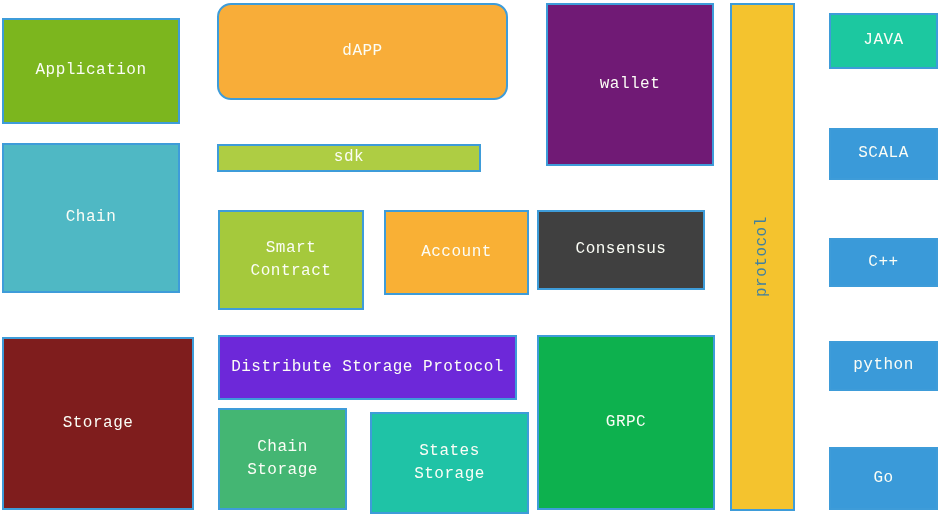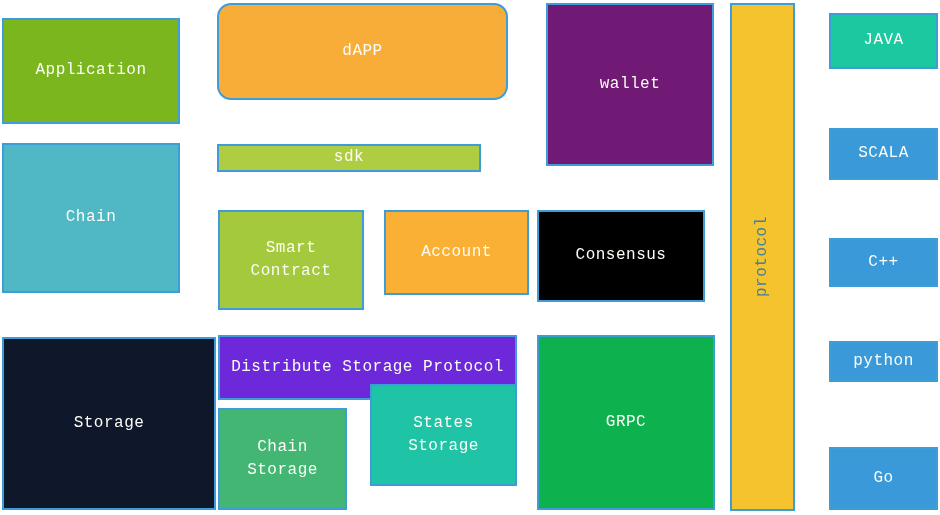--- a/index.html
+++ b/index.html
@@ -46,21 +46,21 @@
 <div id="canvas">
 
   <div class="box" style="left: 2px; top: 18px; width: 178px; height: 106px; background-color: rgb(124, 182, 30);">
     <span class="label">Application</span>
   </div>
 
   <div class="box" style="left: 2px; top: 143px; width: 178px; height: 150px; background-color: rgb(79, 184, 196);">
     <span class="label">Chain</span>
   </div>
 
-  <div class="box" style="left: 2px; top: 337px; width: 214px; height: 173px; background-color: #0f172a;">
+  <div class="box" style="left: 2px; top: 337px; width: 192px; height: 173px; background-color: #7f1d1d;">
     <span class="label">Storage</span>
   </div>
 
   <div class="box" style="left: 217px; top: 3px; width: 291px; height: 97px; background-color: rgb(248, 173, 57); border-radius: 14px;">
     <span class="label">dAPP</span>
   </div>
 
   <div class="box" style="left: 217px; top: 144px; width: 264px; height: 28px; background-color: rgb(174, 205, 67);">
     <span class="label">sdk</span>
   </div>
@@ -74,29 +74,29 @@
   </div>
 
   <div class="box" style="left: 218px; top: 335px; width: 299px; height: 65px; background-color: #6d28d9;">
     <span class="label">Distribute Storage Protocol</span>
   </div>
 
   <div class="box narrow" style="left: 218px; top: 408px; width: 129px; height: 102px; background-color: rgb(68, 182, 115);">
     <span class="label">Chain Storage</span>
   </div>
 
-  <div class="box narrow" style="left: 370px; top: 384px; width: 147px; height: 102px; background-color: rgb(31, 195, 166);">
+  <div class="box narrow" style="left: 370px; top: 412px; width: 159px; height: 102px; background-color: rgb(31, 195, 166);">
     <span class="label">States Storage</span>
   </div>
 
   <div class="box" style="left: 537px; top: 3px; width: 168px; height: 163px; background-color: #701a75; margin-left: 9px;">
     <span class="label">wallet</span>
   </div>
 
-  <div class="box" style="left: 537px; top: 210px; width: 168px; height: 92px; background-color: #000000;">
+  <div class="box" style="left: 537px; top: 210px; width: 168px; height: 80px; background-color: #404040;">
     <span class="label">Consensus</span>
   </div>
 
   <div class="box" style="left: 537px; top: 335px; width: 178px; height: 175px; background-color: rgb(13, 177, 78); align-items: center;">
     <span class="label">GRPC</span>
   </div>
 
   <div class="box" style="left: 730px; top: 3px; width: 65px; height: 508px; background-color: rgb(244, 195, 46);">
     <span class="label vertical-label" style="color: rgb(65, 128, 159);">protocol</span>
   </div>
@@ -106,21 +106,21 @@
   </div>
 
   <div class="box" style="left: 829px; top: 128px; width: 109px; height: 52px; background-color: rgb(58, 154, 217);">
     <span class="label">SCALA</span>
   </div>
 
   <div class="box" style="left: 829px; top: 238px; width: 109px; height: 49px; background-color: rgb(58, 154, 217);">
     <span class="label">C++</span>
   </div>
 
-  <div class="box" style="left: 829px; top: 341px; width: 109px; height: 41px; background-color: rgb(58, 154, 217); text-align: center;">
+  <div class="box" style="left: 829px; top: 341px; width: 109px; height: 50px; background-color: rgb(58, 154, 217); text-align: center;">
     <span class="label">python</span>
   </div>
 
   <div class="box" style="left: 829px; top: 447px; width: 109px; height: 63px; background-color: rgb(58, 154, 217); align-items: center;">
     <span class="label">Go</span>
   </div>
 
 </div>
 
 </body></html>

